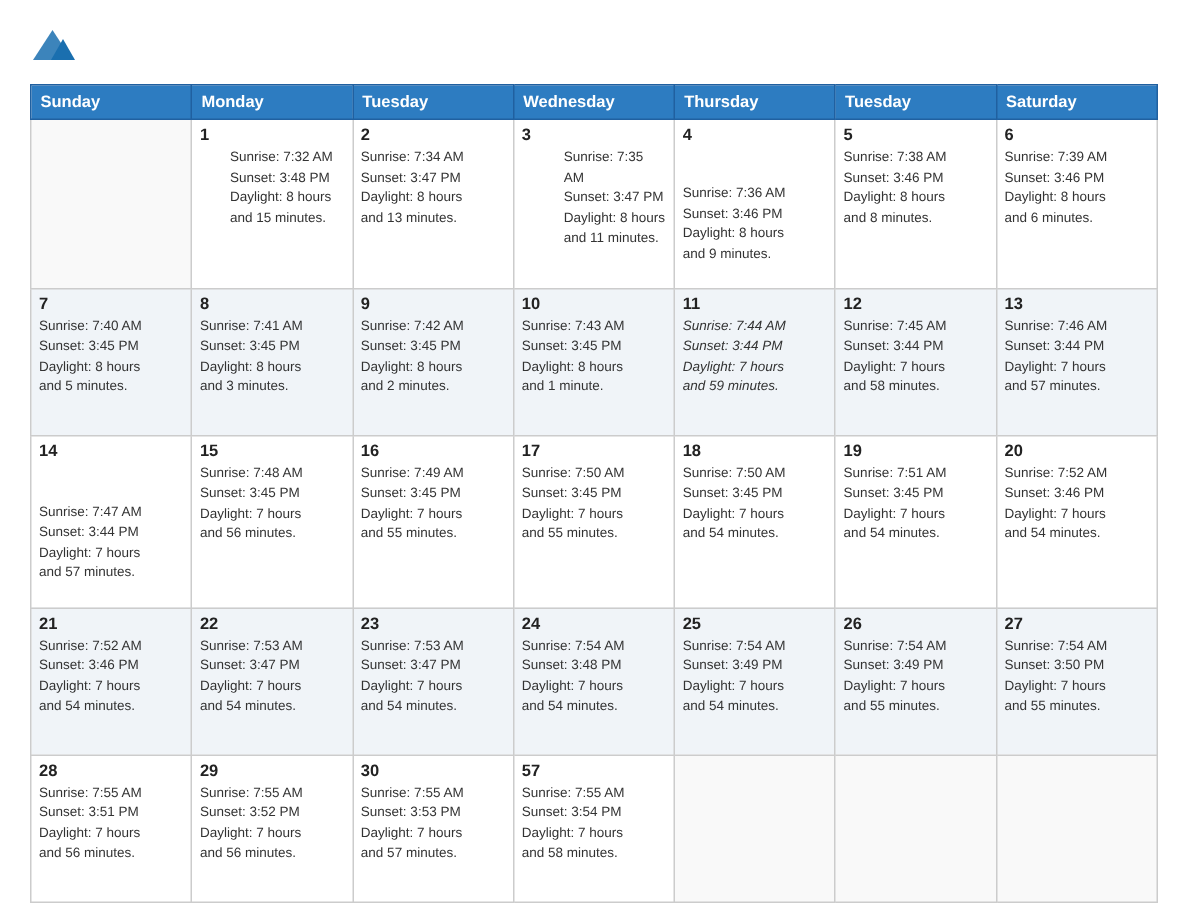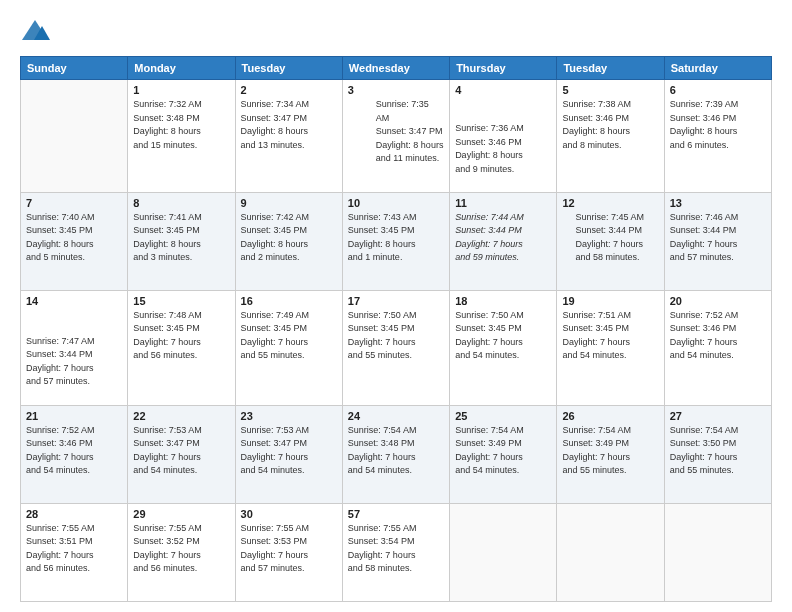--- a/index.html
+++ b/index.html
@@ -133,21 +133,21 @@
           <th>Thursday</th>
           <th>Tuesday</th>
           <th>Saturday</th>
         </tr>
     </thead>
     <tbody id="calendar-body">
     <tr>
           <td class="empty-cell"></td>
           <td>
             <div class="day-number">1</div>
-            <div class="day-info" style="white-space: pre-line;">Sunrise: 7:32 AM
+            <div class="day-info" style="white-space: pre-line; margin-left: 20px;">Sunrise: 7:32 AM
 Sunset: 3:48 PM
 Daylight: 8 hours
 and 15 minutes.</div>
           </td>
           <td>
             <div class="day-number">2</div>
             <div class="day-info" style="white-space: pre-line;">Sunrise: 7:34 AM
 Sunset: 3:47 PM
 Daylight: 8 hours
 and 13 minutes.</div>
@@ -212,21 +212,21 @@
           </td>
           <td>
             <div class="day-number">11</div>
             <div class="day-info" style="white-space: pre-line; font-style: italic;">Sunrise: 7:44 AM
 Sunset: 3:44 PM
 Daylight: 7 hours
 and 59 minutes.</div>
           </td>
           <td>
             <div class="day-number">12</div>
-            <div class="day-info" style="white-space: pre-line; margin-left: 13px;">Sunrise: 7:45 AM
+            <div class="day-info" style="white-space: pre-line;">Sunrise: 7:45 AM
 Sunset: 3:44 PM
 Daylight: 7 hours
 and 58 minutes.</div>
           </td>
           <td>
             <div class="day-number">13</div>
             <div class="day-info" style="white-space: pre-line;">Sunrise: 7:46 AM
 Sunset: 3:44 PM
 Daylight: 7 hours
 and 57 minutes.</div>

